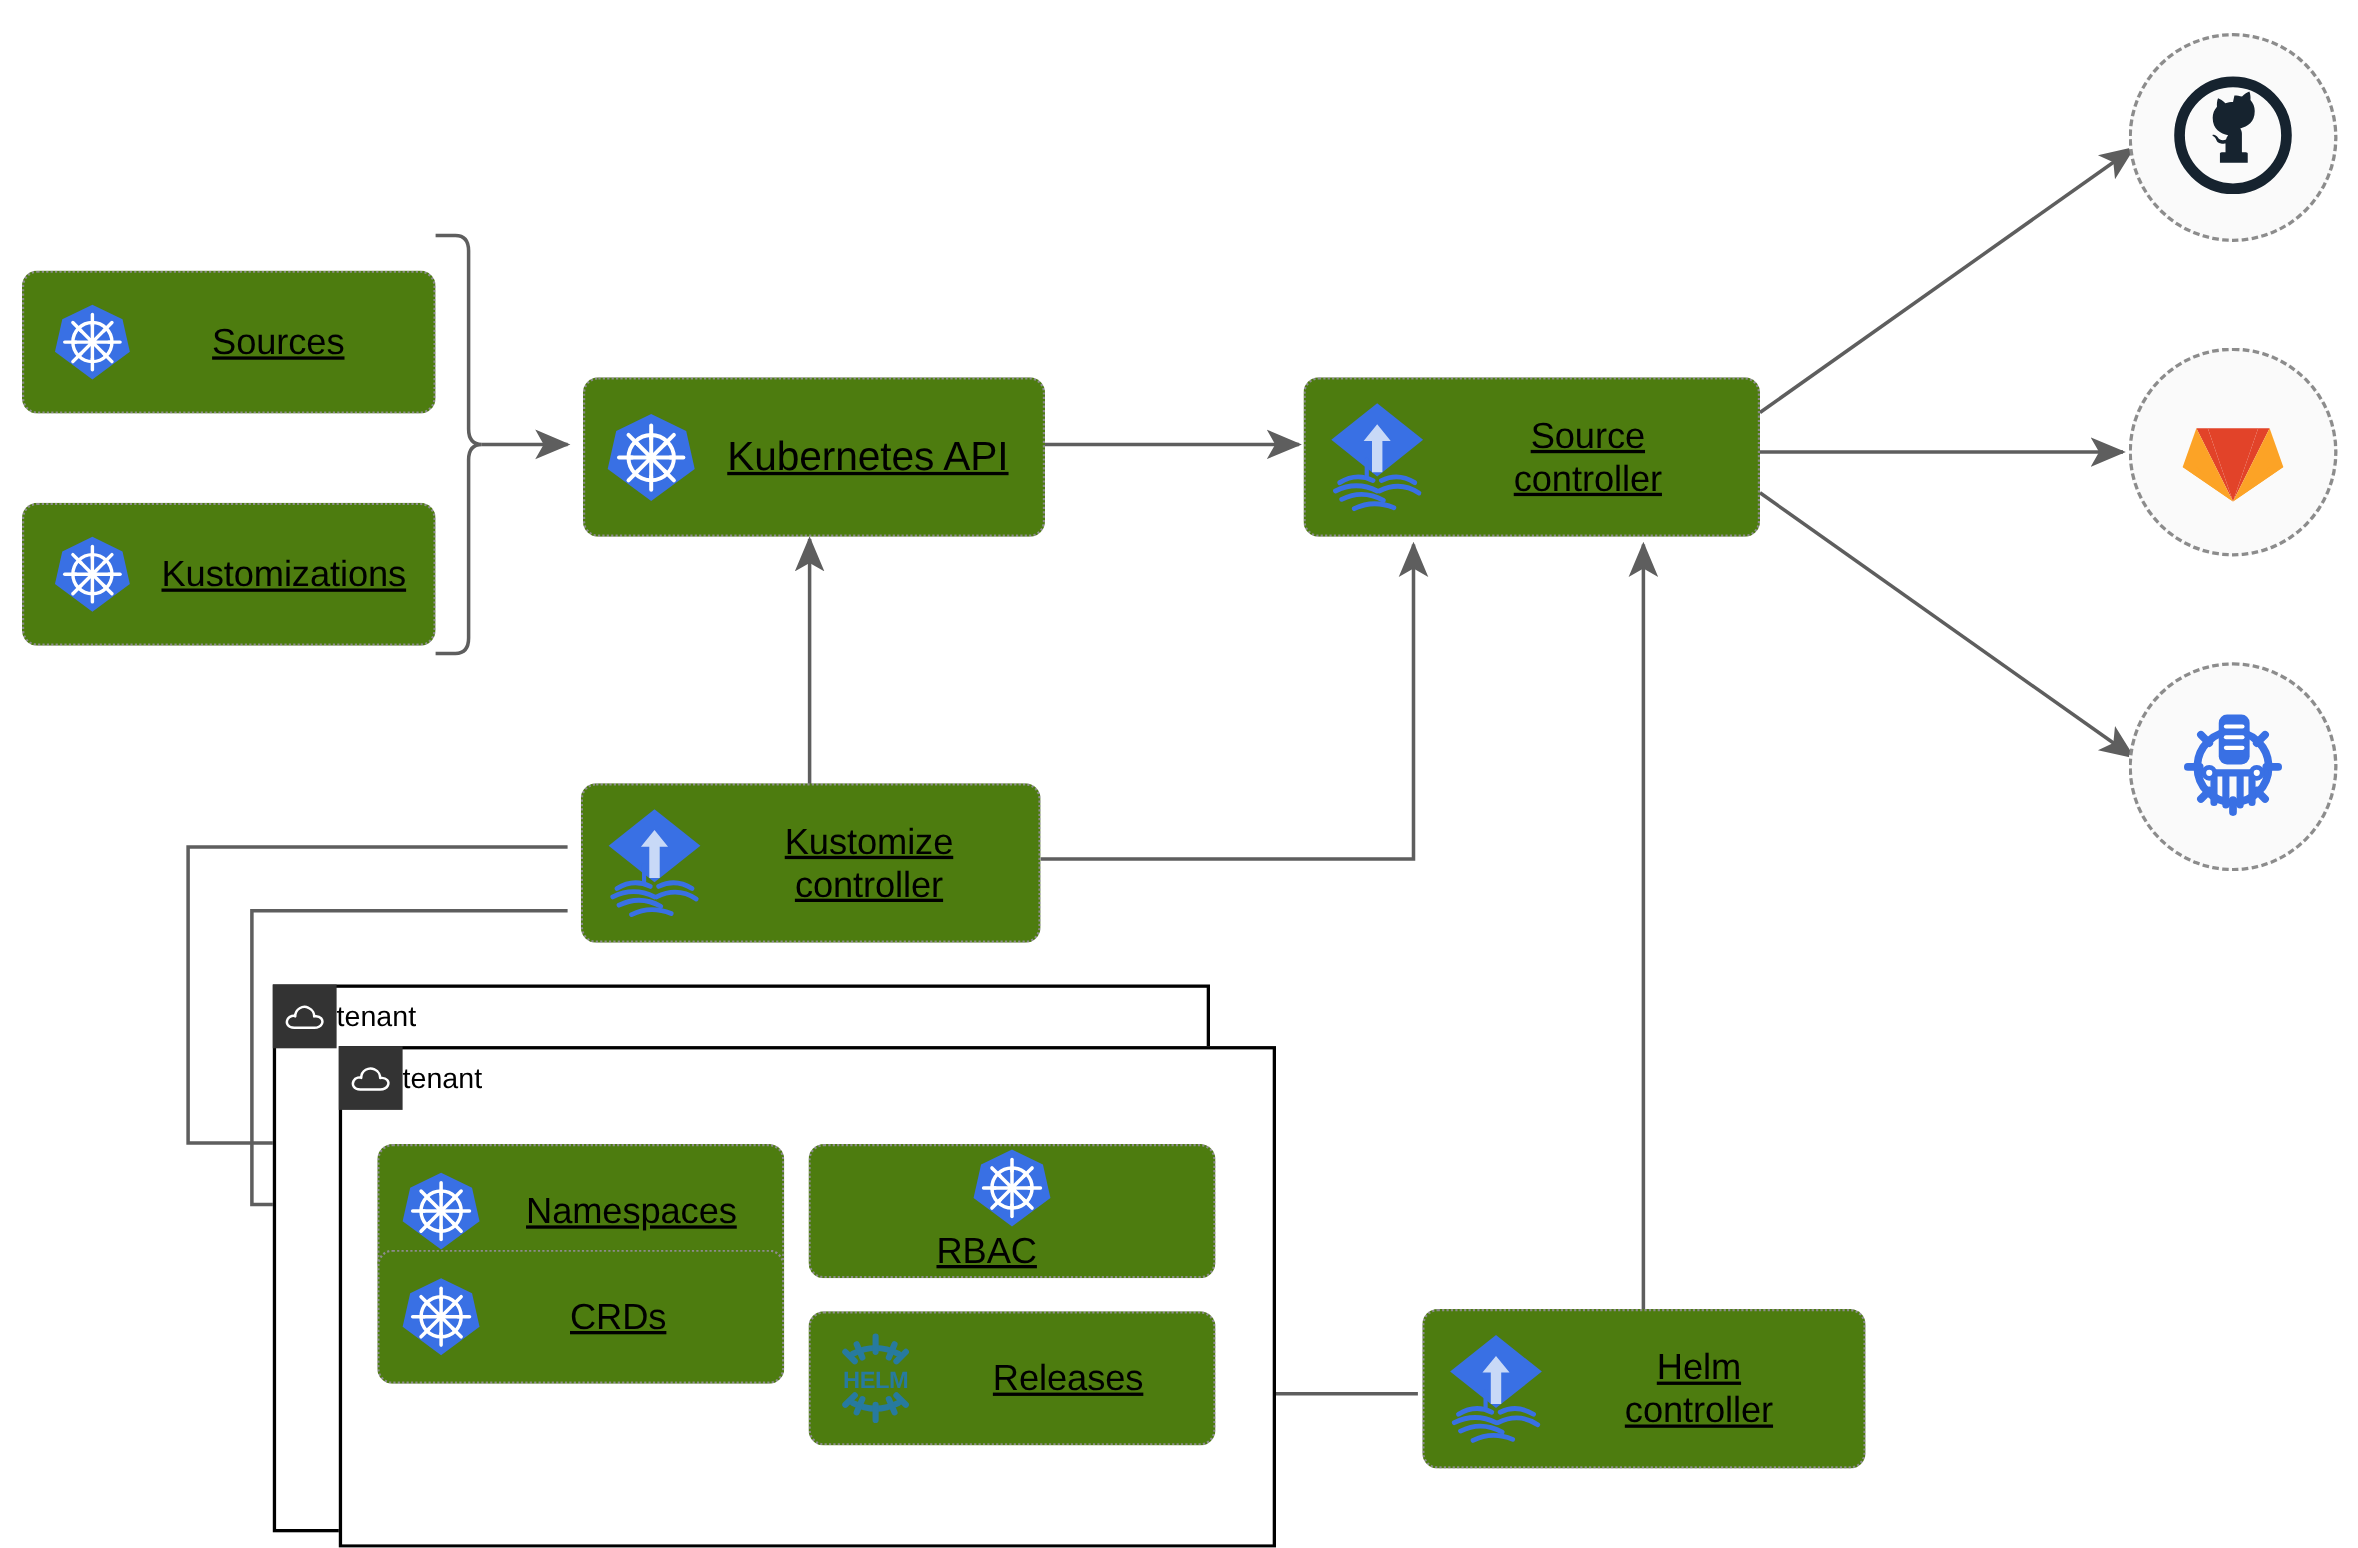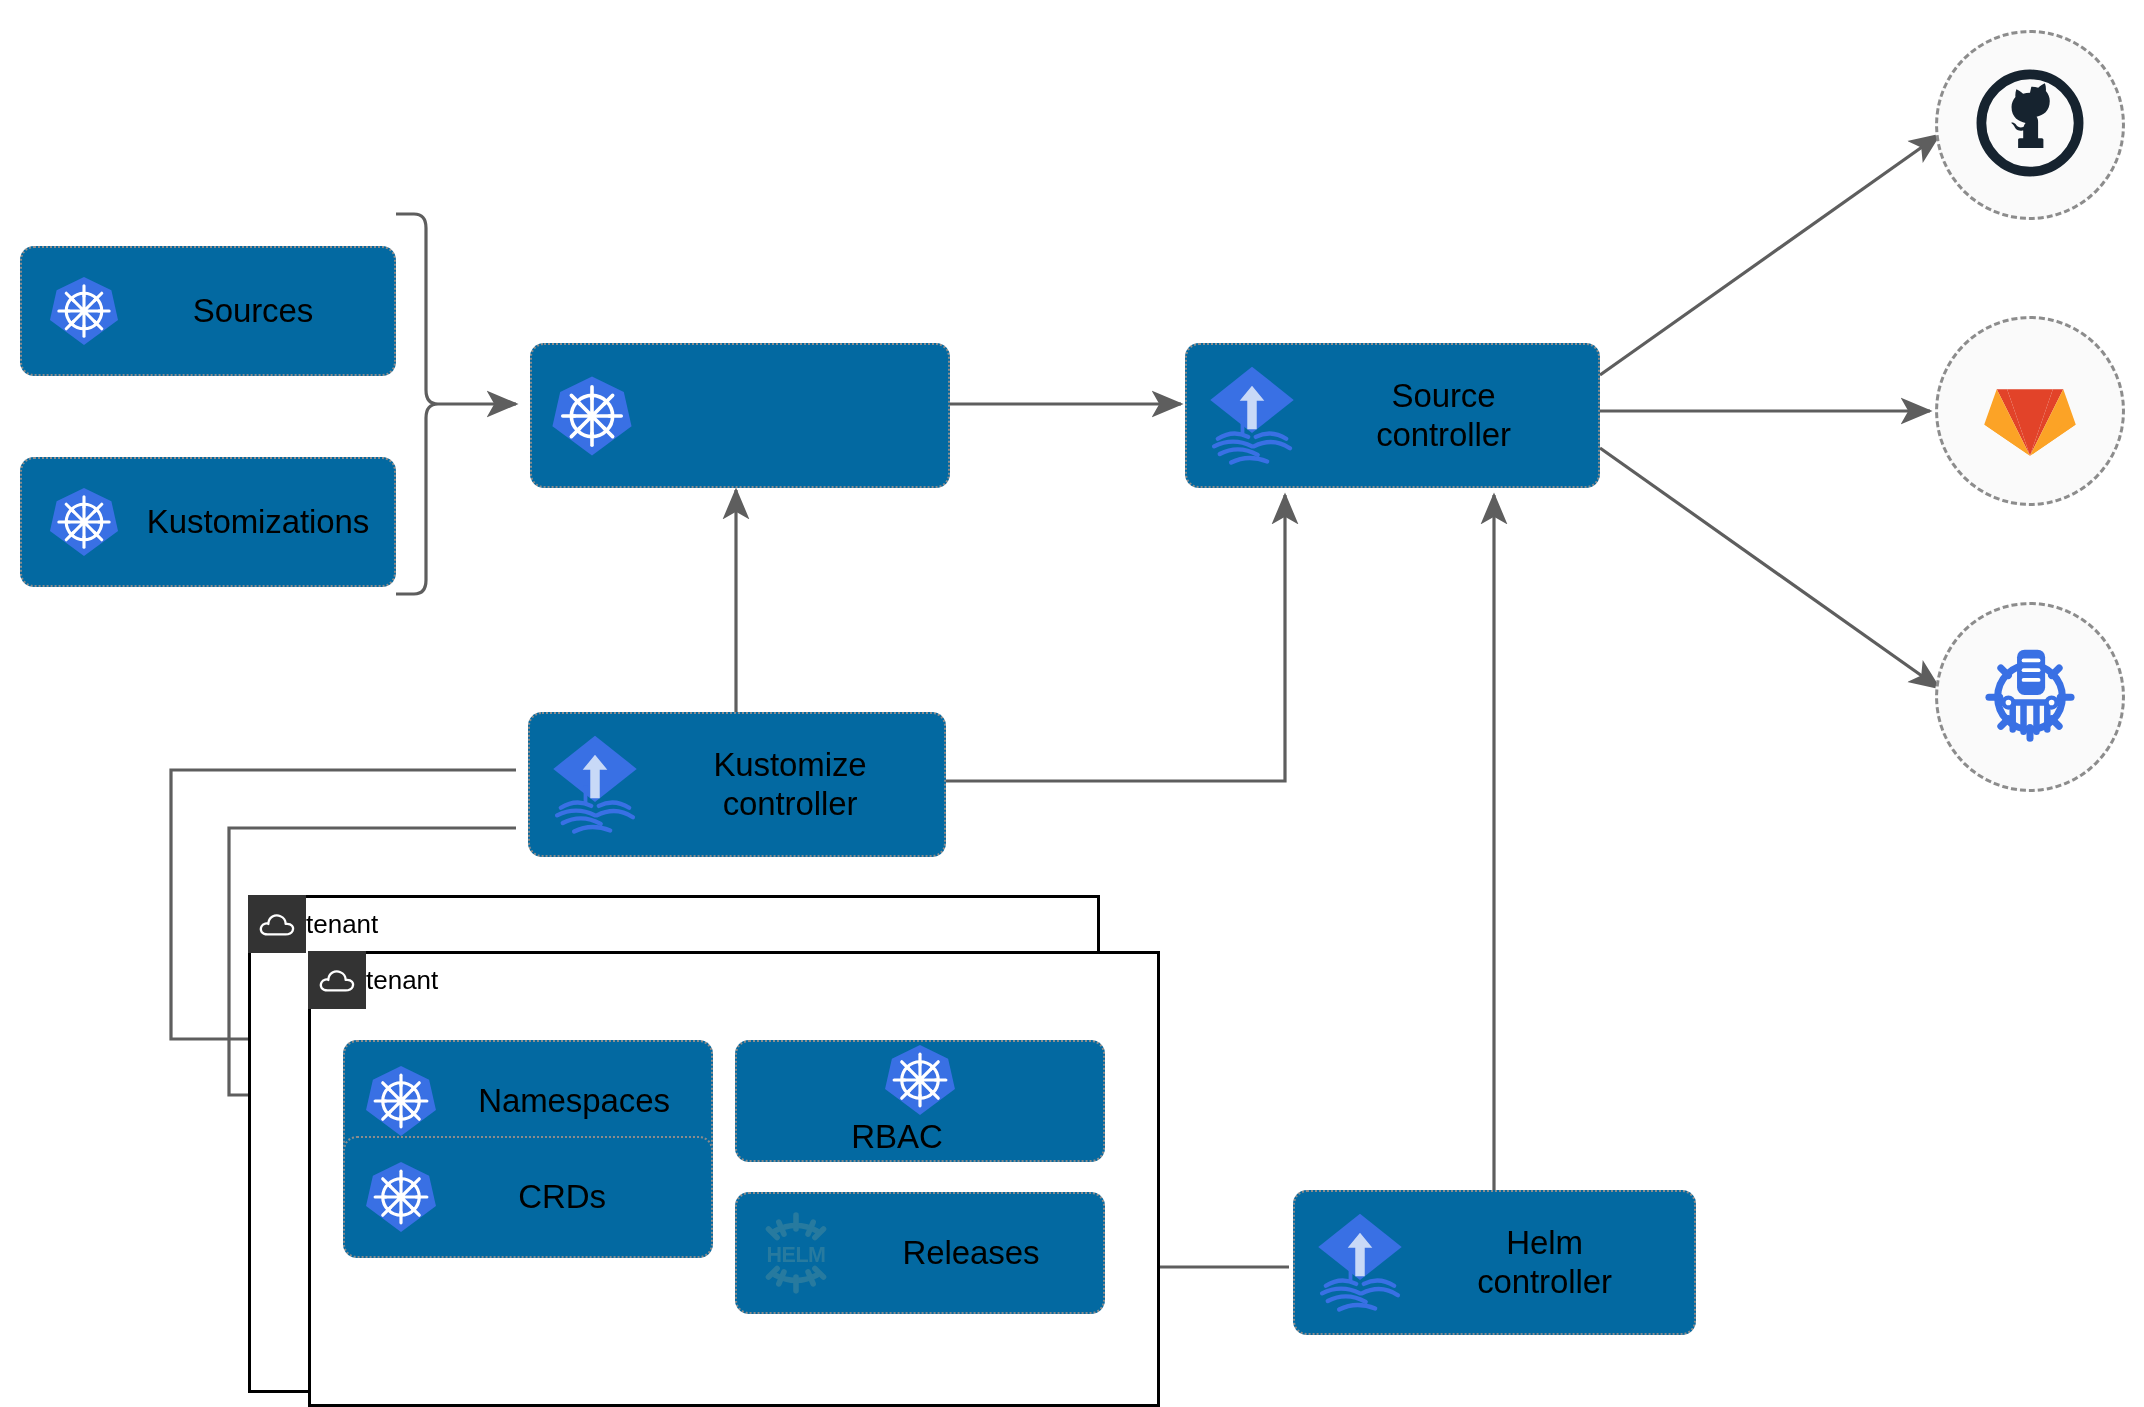--- a/index.html
+++ b/index.html
@@ -24,27 +24,28 @@
     width: 2144px;
     height: 1407px;
     pointer-events: none;
     z-index: 1;
   }
 
   
   .node {
     position: absolute;
     box-sizing: border-box;
-    background: #0369a1;
+    background: #4d7c0f;
     border: 2px dotted #8c8c8c;
     border-radius: 14px;
     display: flex;
     flex-direction: row;
     align-items: center;
     z-index: 3;
+    text-decoration: underline;
   }
   .node .ico {
     flex: 0 0 auto;
     display: flex;
     align-items: center;
     justify-content: center;
   }
   .node .lbl {
     flex: 1 1 auto;
     text-align: center;
@@ -221,20 +222,21 @@
           <line x1="50" y1="50" x2="50" y2="74"></line>
           <line x1="50" y1="50" x2="26" y2="50"></line>
           <line x1="50" y1="50" x2="74" y2="50"></line>
           <line x1="50" y1="50" x2="33" y2="33"></line>
           <line x1="50" y1="50" x2="67" y2="67"></line>
           <line x1="50" y1="50" x2="67" y2="33"></line>
           <line x1="50" y1="50" x2="33" y2="67"></line>
         </g>
       </svg>
     </span>
+    <span class="lbl" style="padding-right:22px; font-size:37px;">Kubernetes API</span>
   </div>
 
   <div class="node" style="left:1185px; top:343px; width:415px; height:145px;">
     <span class="ico" style="width:130px;">
       <svg width="96" height="110" viewBox="0 0 100 116">
         <polygon points="50,6 94,41 50,76 6,41" fill="#3970E4"></polygon>
         <path d="M50 26 L63 42 L55 42 L55 72 L45 72 L45 42 L37 42 Z" fill="#c8d9f7"></path>
         <g stroke="#3970E4" stroke-width="4.6" stroke-linecap="round" fill="none">
           <path d="M14 82 Q30 72 46 80"></path>
           <path d="M54 80 Q70 72 86 82"></path>

